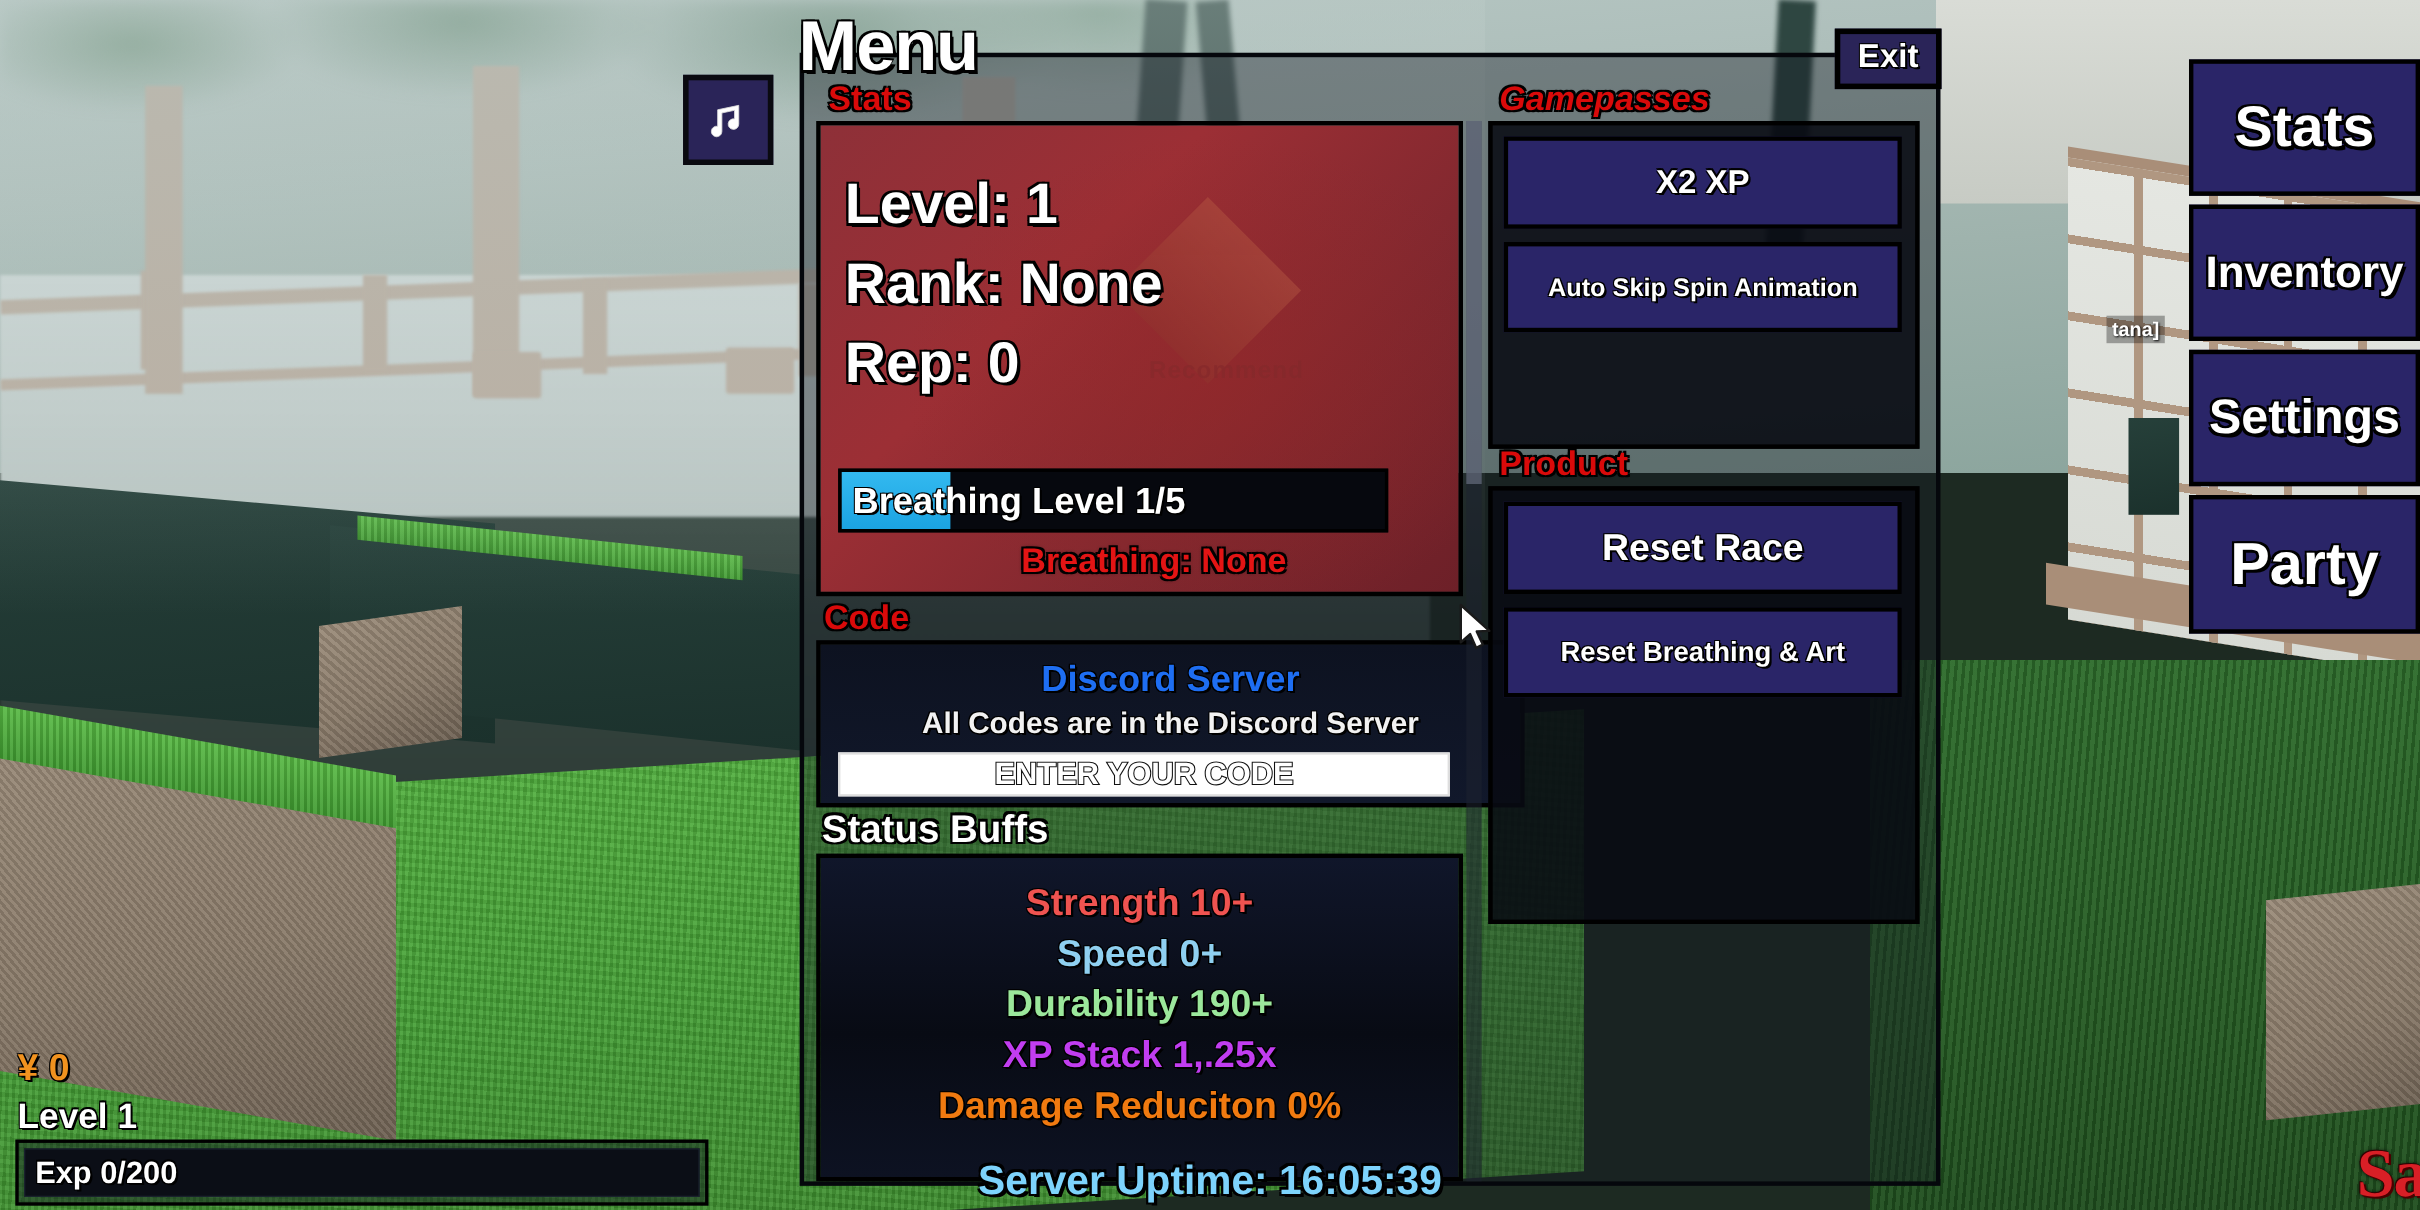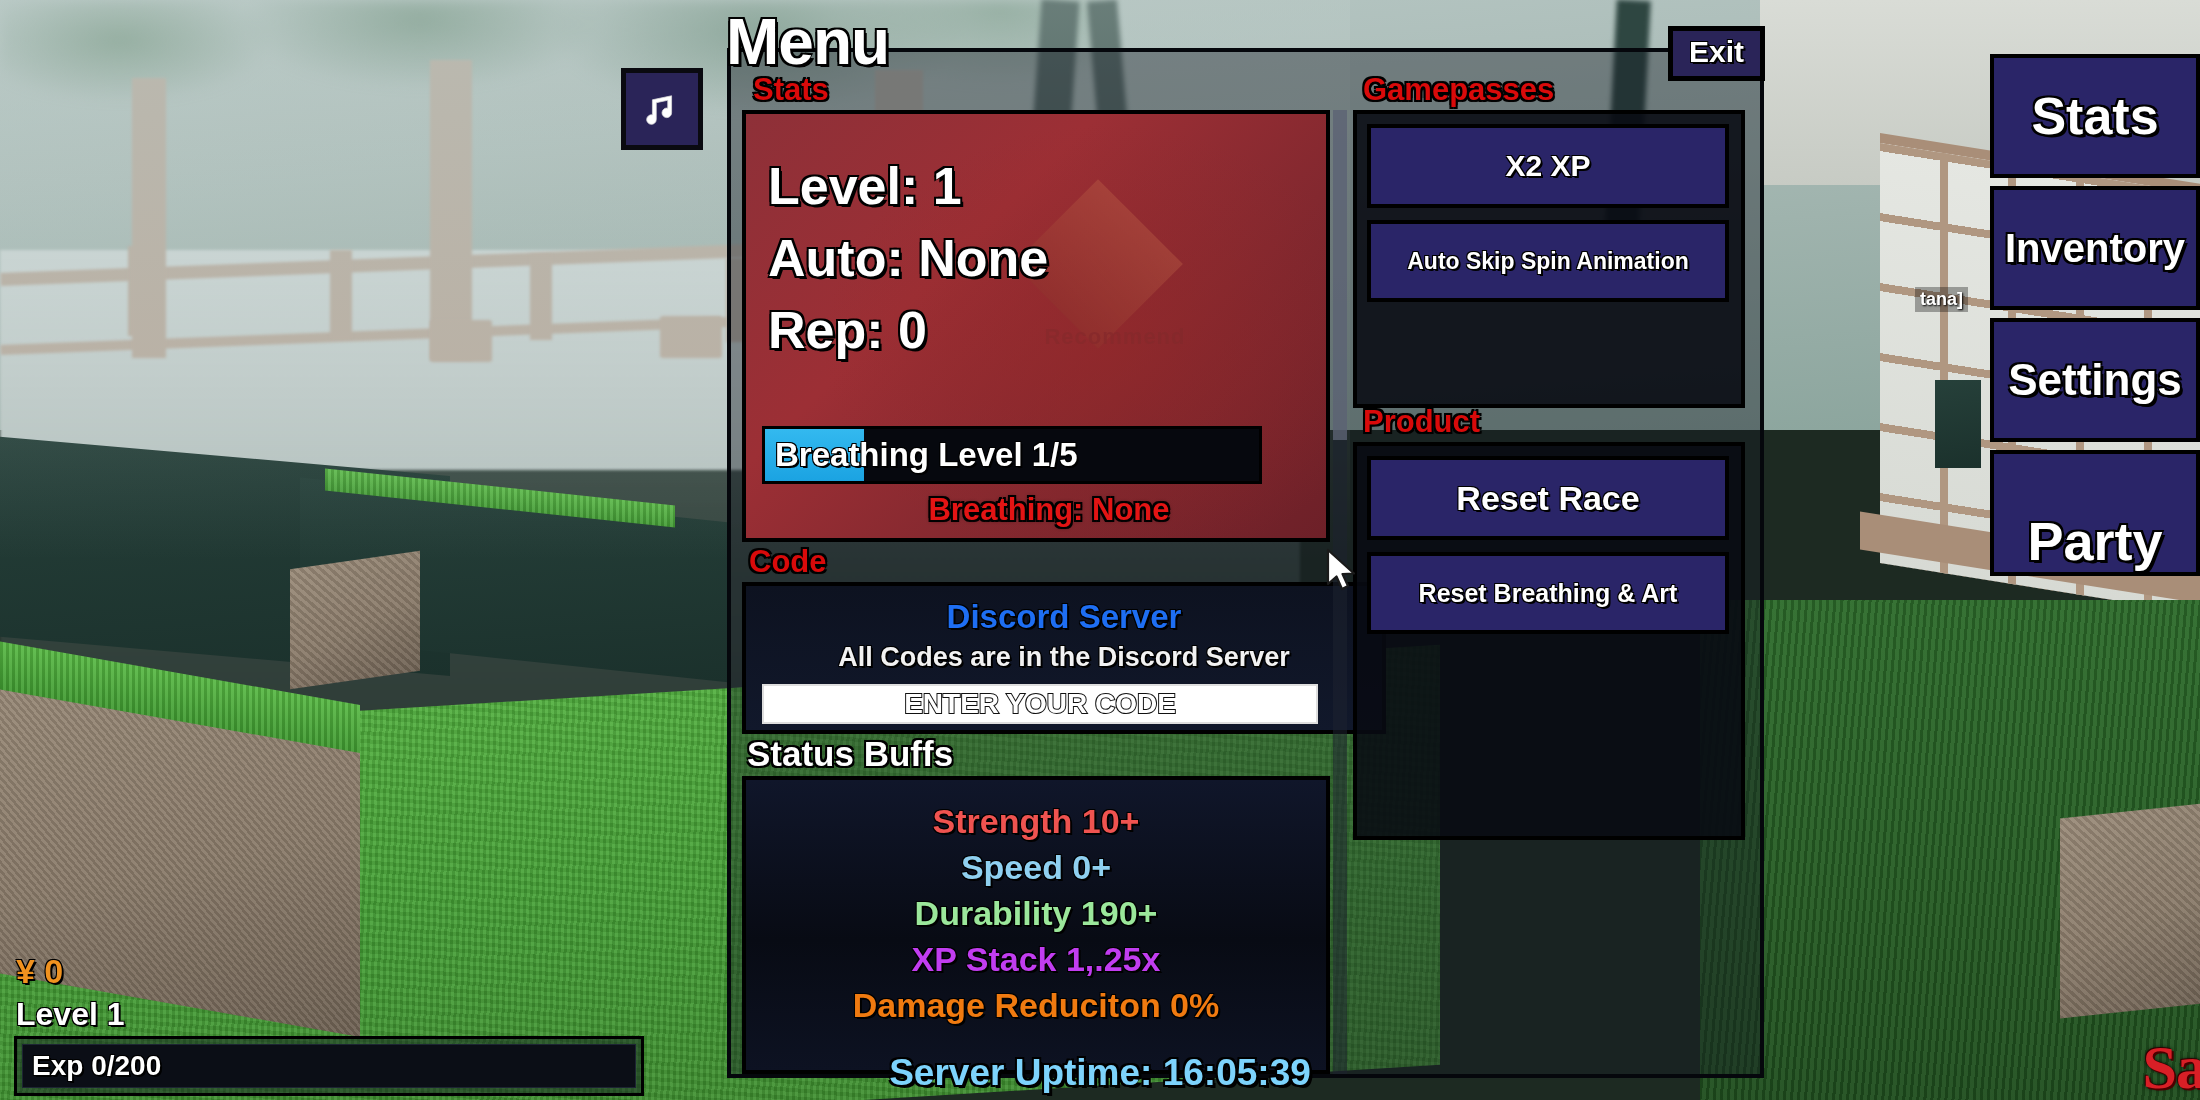--- a/index.html
+++ b/index.html
@@ -385,21 +385,21 @@
   <div class="menu-title">Menu</div>
   <div class="exit-btn">Exit</div>
 
   <div class="sec-label" style="left:22px;top:20px;">Stats</div>
   <div class="stats-panel">
     <div class="stats-art">
       <div class="diamond"></div>
       <div class="art-word">Recommend</div>
     </div>
     <div class="stat-line" style="top:42px;">Level: 1</div>
-    <div class="stat-line" style="top:114px;">Auto: None</div>
+    <div class="stat-line" style="top:114px;">Rank: None</div>
     <div class="stat-line" style="top:186px;">Rep: 0</div>
 
     <div class="breath-bar">
       <div class="breath-fill" id="breathfill" style="width: 20%;"></div>
       <div class="breath-text">Breathing Level 1/5</div>
     </div>
     <div class="breath-sub">Breathing: None</div>
   </div>
 
   <div class="sec-label" style="left:18px;top:492px;">Code</div>
@@ -417,21 +417,21 @@
     <div class="buff" style="top:68px;color:#8fd0f0;">Speed 0+</div>
     <div class="buff" style="top:114px;color:#9be79b;">Durability 190+</div>
     <div class="buff" style="top:160px;color:#c13df0;">XP Stack 1,.25x</div>
     <div class="buff" style="top:206px;color:#f07a10;">Damage Reduciton 0%</div>
   </div>
 
   <div class="scrolltrack">
     <div class="scrollthumb"></div>
   </div>
 
-  <div class="sec-label" style="left:632px;top:20px;">Gamepasses</div>
+  <div class="sec-label" style="left:632px;top:20px;font-style:italic;">Gamepasses</div>
   <div class="gp-panel">
     <div class="pbtn" style="top:10px;height:84px;font-size:30px;">X2 XP</div>
     <div class="pbtn" style="top:106px;height:82px;font-size:23px;">Auto Skip Spin Animation</div>
   </div>
 
   <div class="sec-label" style="left:632px;top:352px;">Product</div>
   <div class="prod-panel">
     <div class="pbtn" style="top:10px;height:84px;font-size:34px;text-align:center;">Reset Race</div>
     <div class="pbtn" style="top:106px;height:82px;font-size:25px;">Reset Breathing &amp; Art</div>
   </div>
@@ -441,21 +441,21 @@
 <div class="sidenav">
   <div class="navbtn" style="height:124px;font-size:52px;margin-bottom:8px;">
     <span>Stats</span>
   </div>
   <div class="navbtn" style="height:124px;font-size:40px;margin-bottom:8px;">
     <span>Inventory</span>
   </div>
   <div class="navbtn" style="height:124px;font-size:44px;margin-bottom:8px;">
     <span>Settings</span>
   </div>
-  <div class="navbtn" style="height:126px;font-size:54px;align-items:flex-end;">
+  <div class="navbtn" style="height:126px;font-size:54px;">
     <span>Party</span>
   </div>
 </div>
 
 <div class="uptime">Server Uptime: 16:05:39</div>
 
 <svg class="cursor" width="34" height="46" viewBox="0 0 34 46">
   <path d="M2 2 L2 36 L10.5 28.5 L16 41 L22 38 L16.5 26 L28 25.5 Z" fill="#ffffff" stroke="#1a1a1a" stroke-width="2.2" stroke-linejoin="round"></path>
 </svg>
 

